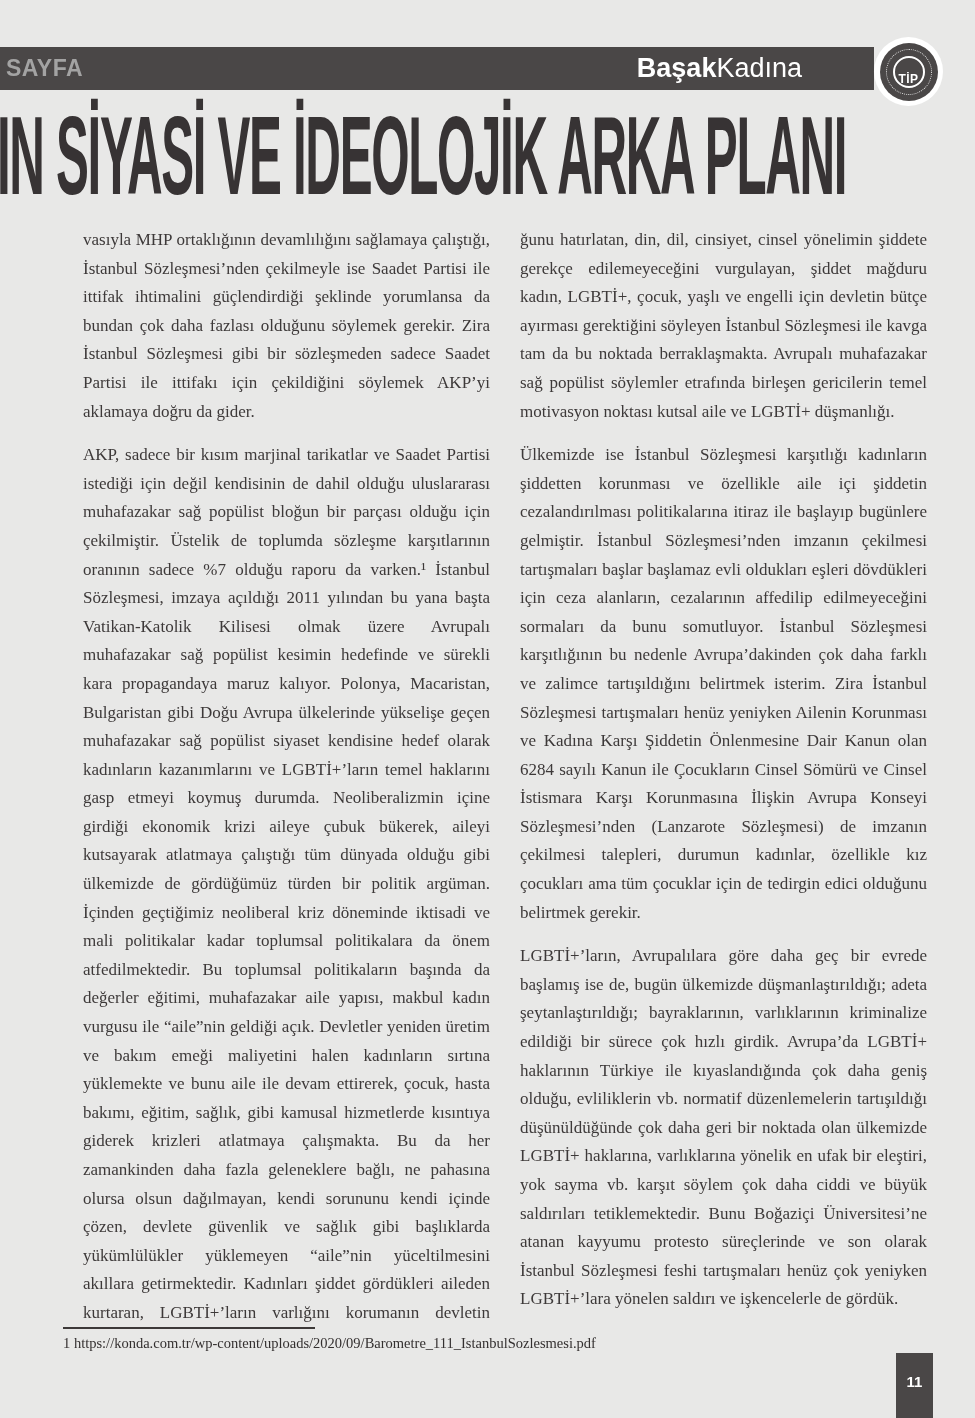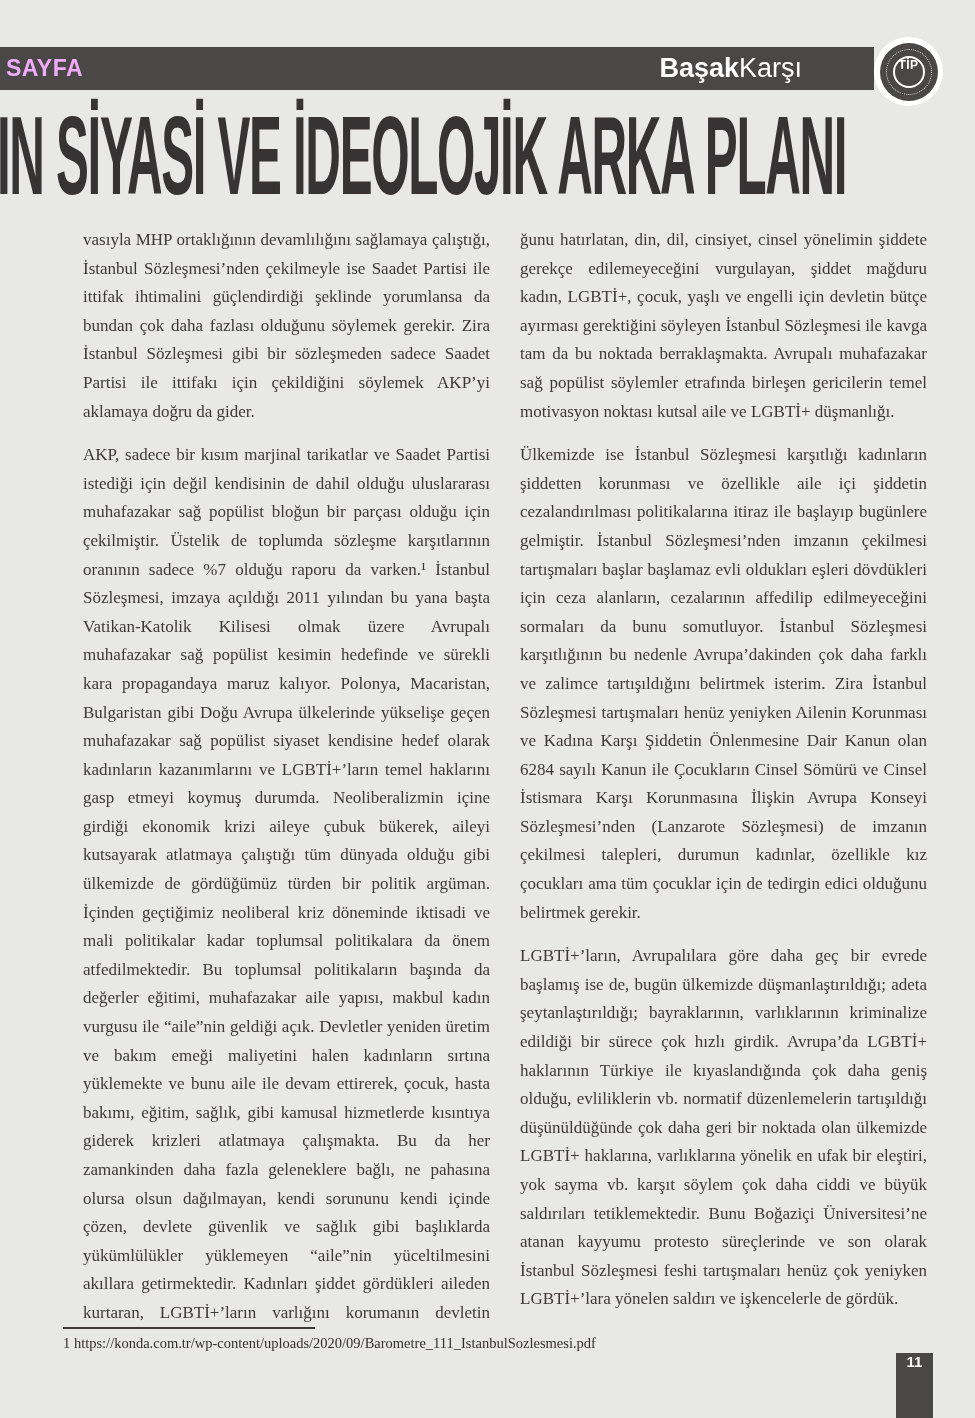--- a/index.html
+++ b/index.html
@@ -20,21 +20,21 @@
     width: 874px; height: 43px;
     background: #4a4747;
     display: flex;
     align-items: center;
     justify-content: space-between;
     box-sizing: border-box;
     padding: 0 10px 0 6px;
     font-family: "Liberation Sans", sans-serif;
   }
   .sayfa {
-    color: #f0abfc;
+    color: #a3a3a3;
     font-weight: 700;
     font-size: 23px;
     letter-spacing: 0.5px;
   }
   .brand {
     color: #ffffff;
     font-size: 27px;
     margin-right: 62px;
     white-space: nowrap;
   }
@@ -67,21 +67,21 @@
     border: 1px dotted rgba(255,255,255,0.85);
     border-radius: 50%;
     box-sizing: border-box;
   }
   .logo-ring {
     width: 32px; height: 32px;
     border: 2px solid #ffffff;
     border-radius: 50%;
     box-sizing: border-box;
     display: flex;
-    align-items: flex-start;
+    align-items: flex-end;
     justify-content: center;
   }
   .logo-ring span {
     color: #ffffff;
     font-family: "Liberation Sans", sans-serif;
     font-weight: 700;
     font-size: 12px;
     letter-spacing: 0.5px;
   }
 
@@ -139,35 +139,36 @@
     line-height: 20px;
   }
 
   
   .page-number {
     position: absolute;
     left: 896px; top: 1353px;
     width: 37px; height: 65px;
     background: #4a4747;
     box-sizing: border-box;
+    padding-top: 20px;
     text-align: center;
     color: #ffffff;
     font-family: "Liberation Sans", sans-serif;
     font-weight: 700;
     font-size: 15px;
   }
 </style>
 </head>
 <body>
 
 <div class="page">
 
   <div class="header-bar">
     <span class="sayfa">SAYFA</span>
-    <span class="brand"><b>Başak</b><span>Karşı</span></span>
+    <span class="brand"><b>Başak</b><span>Kadına</span></span>
   </div>
 
   <div class="logo">
     <div class="logo-inner">
       <div class="logo-wreath"></div>
       <div class="logo-ring">
         <span>TİP</span>
       </div>
     </div>
   </div>

